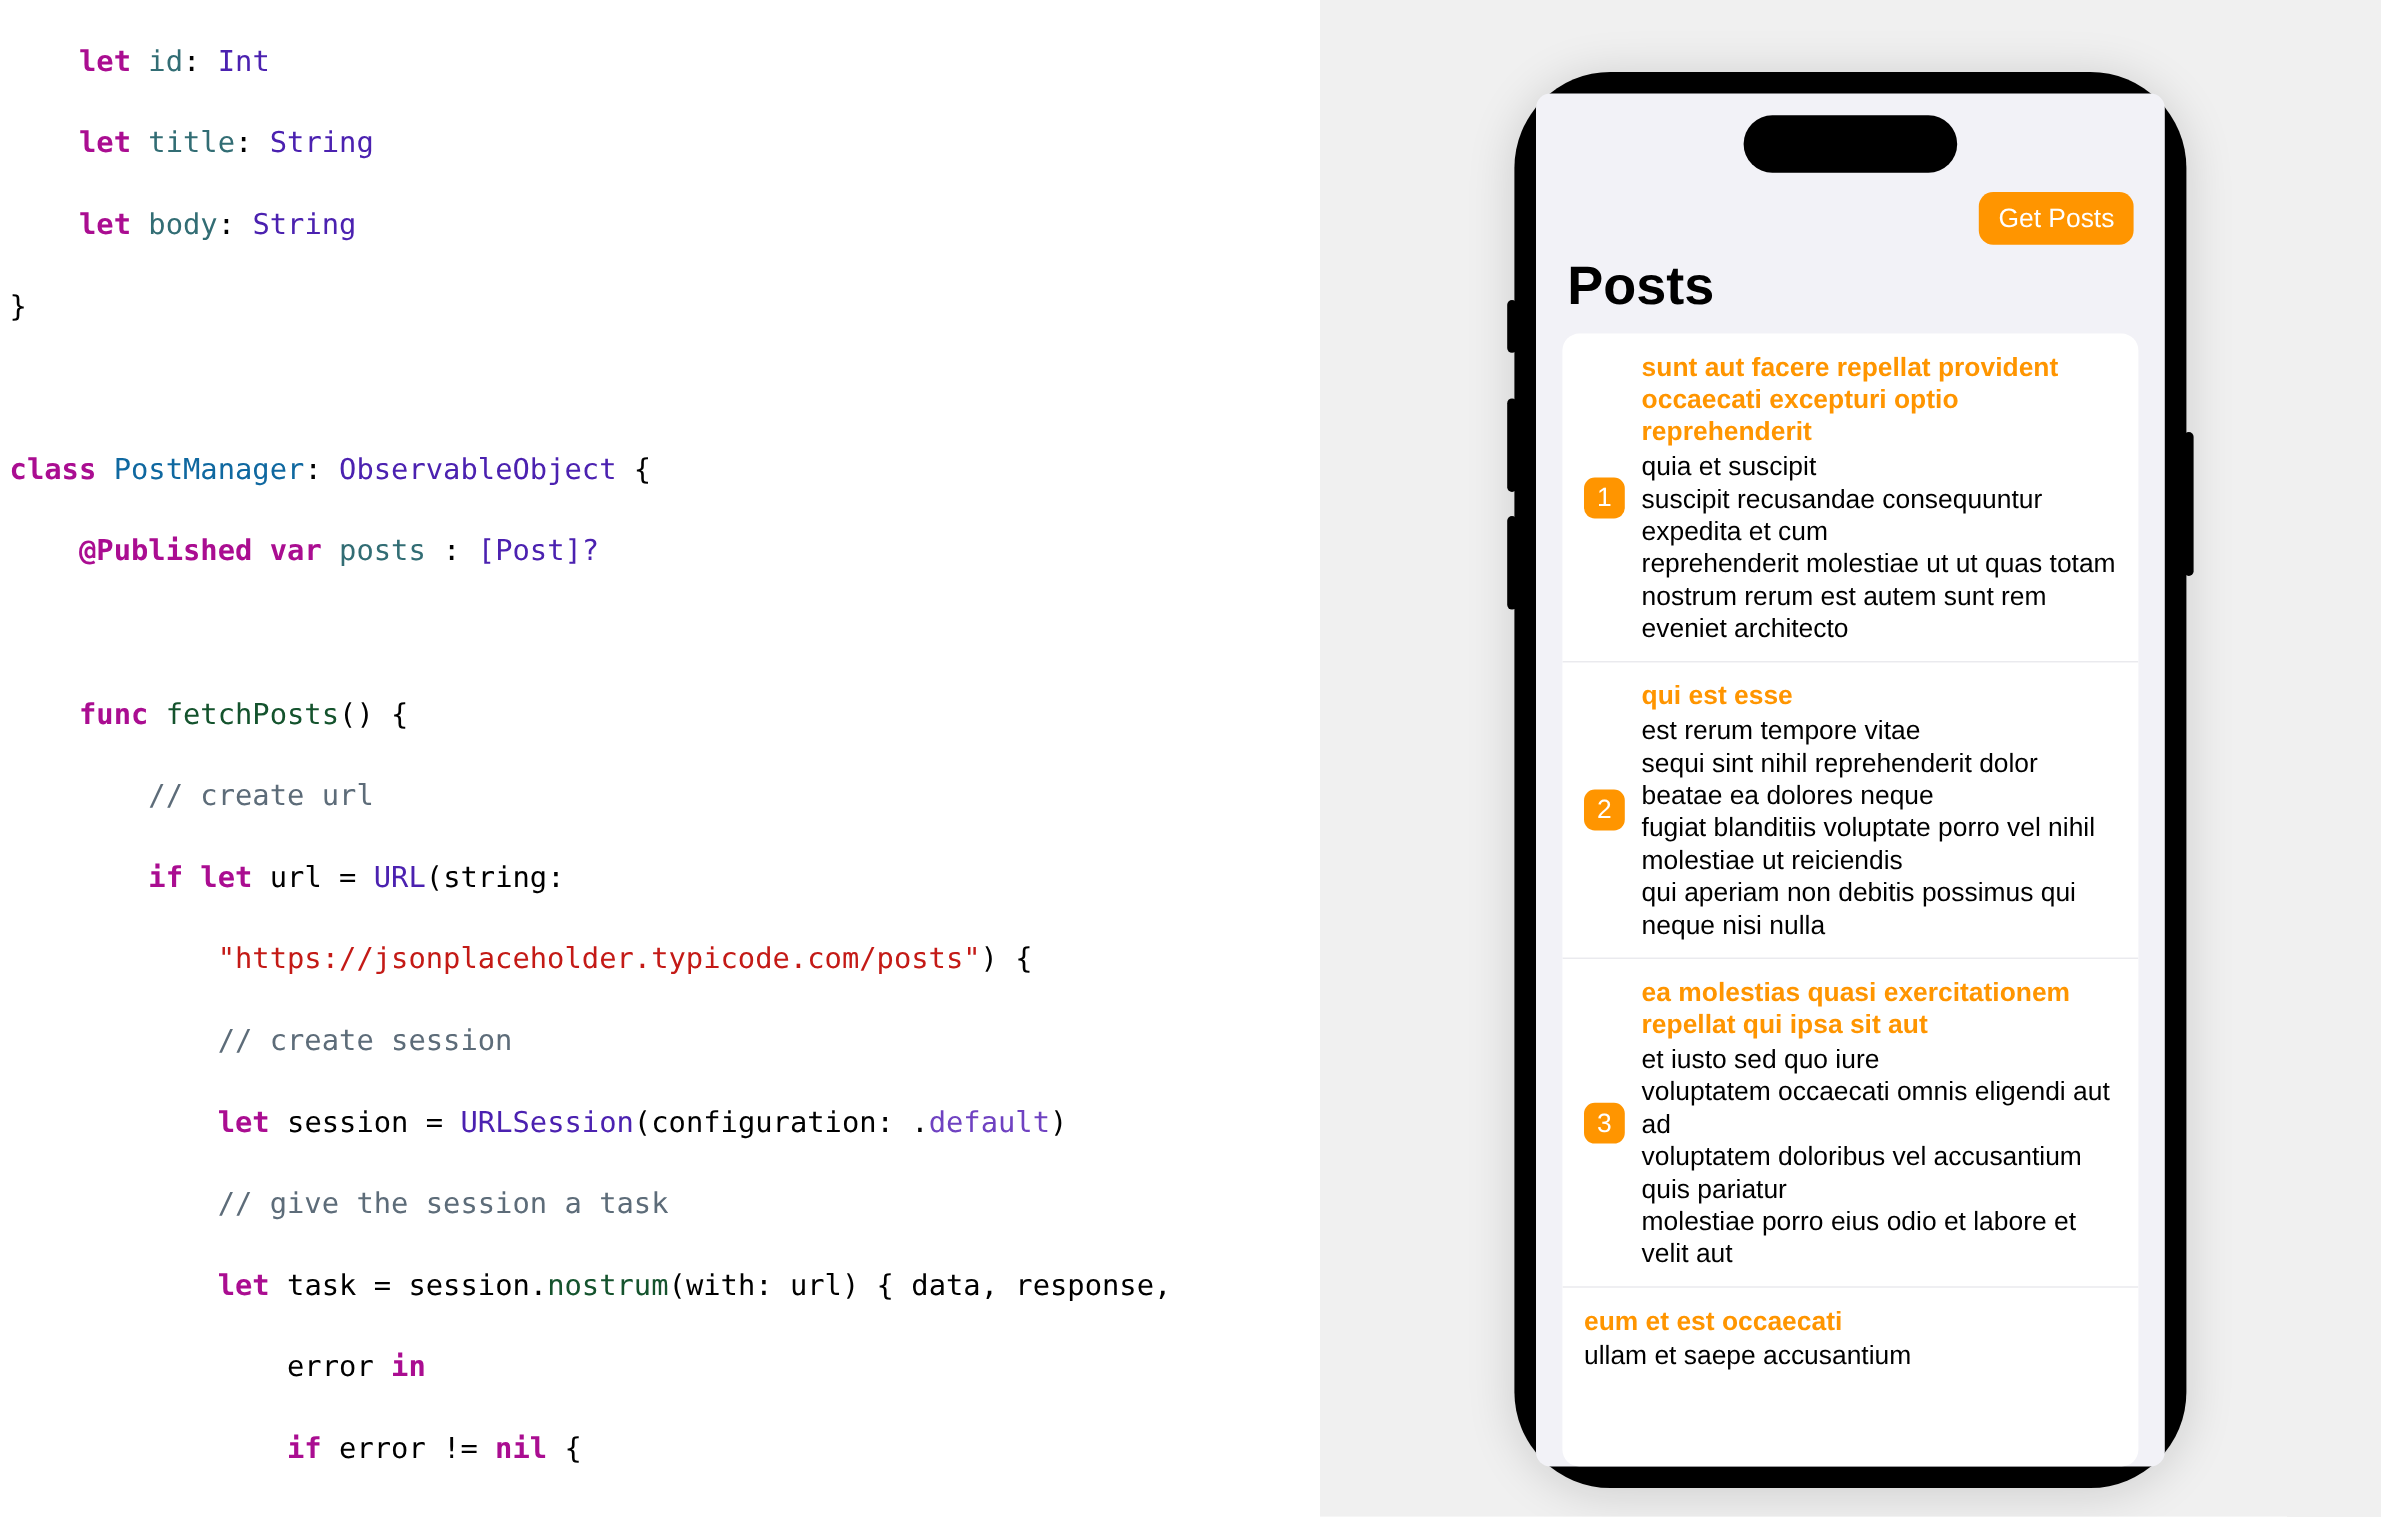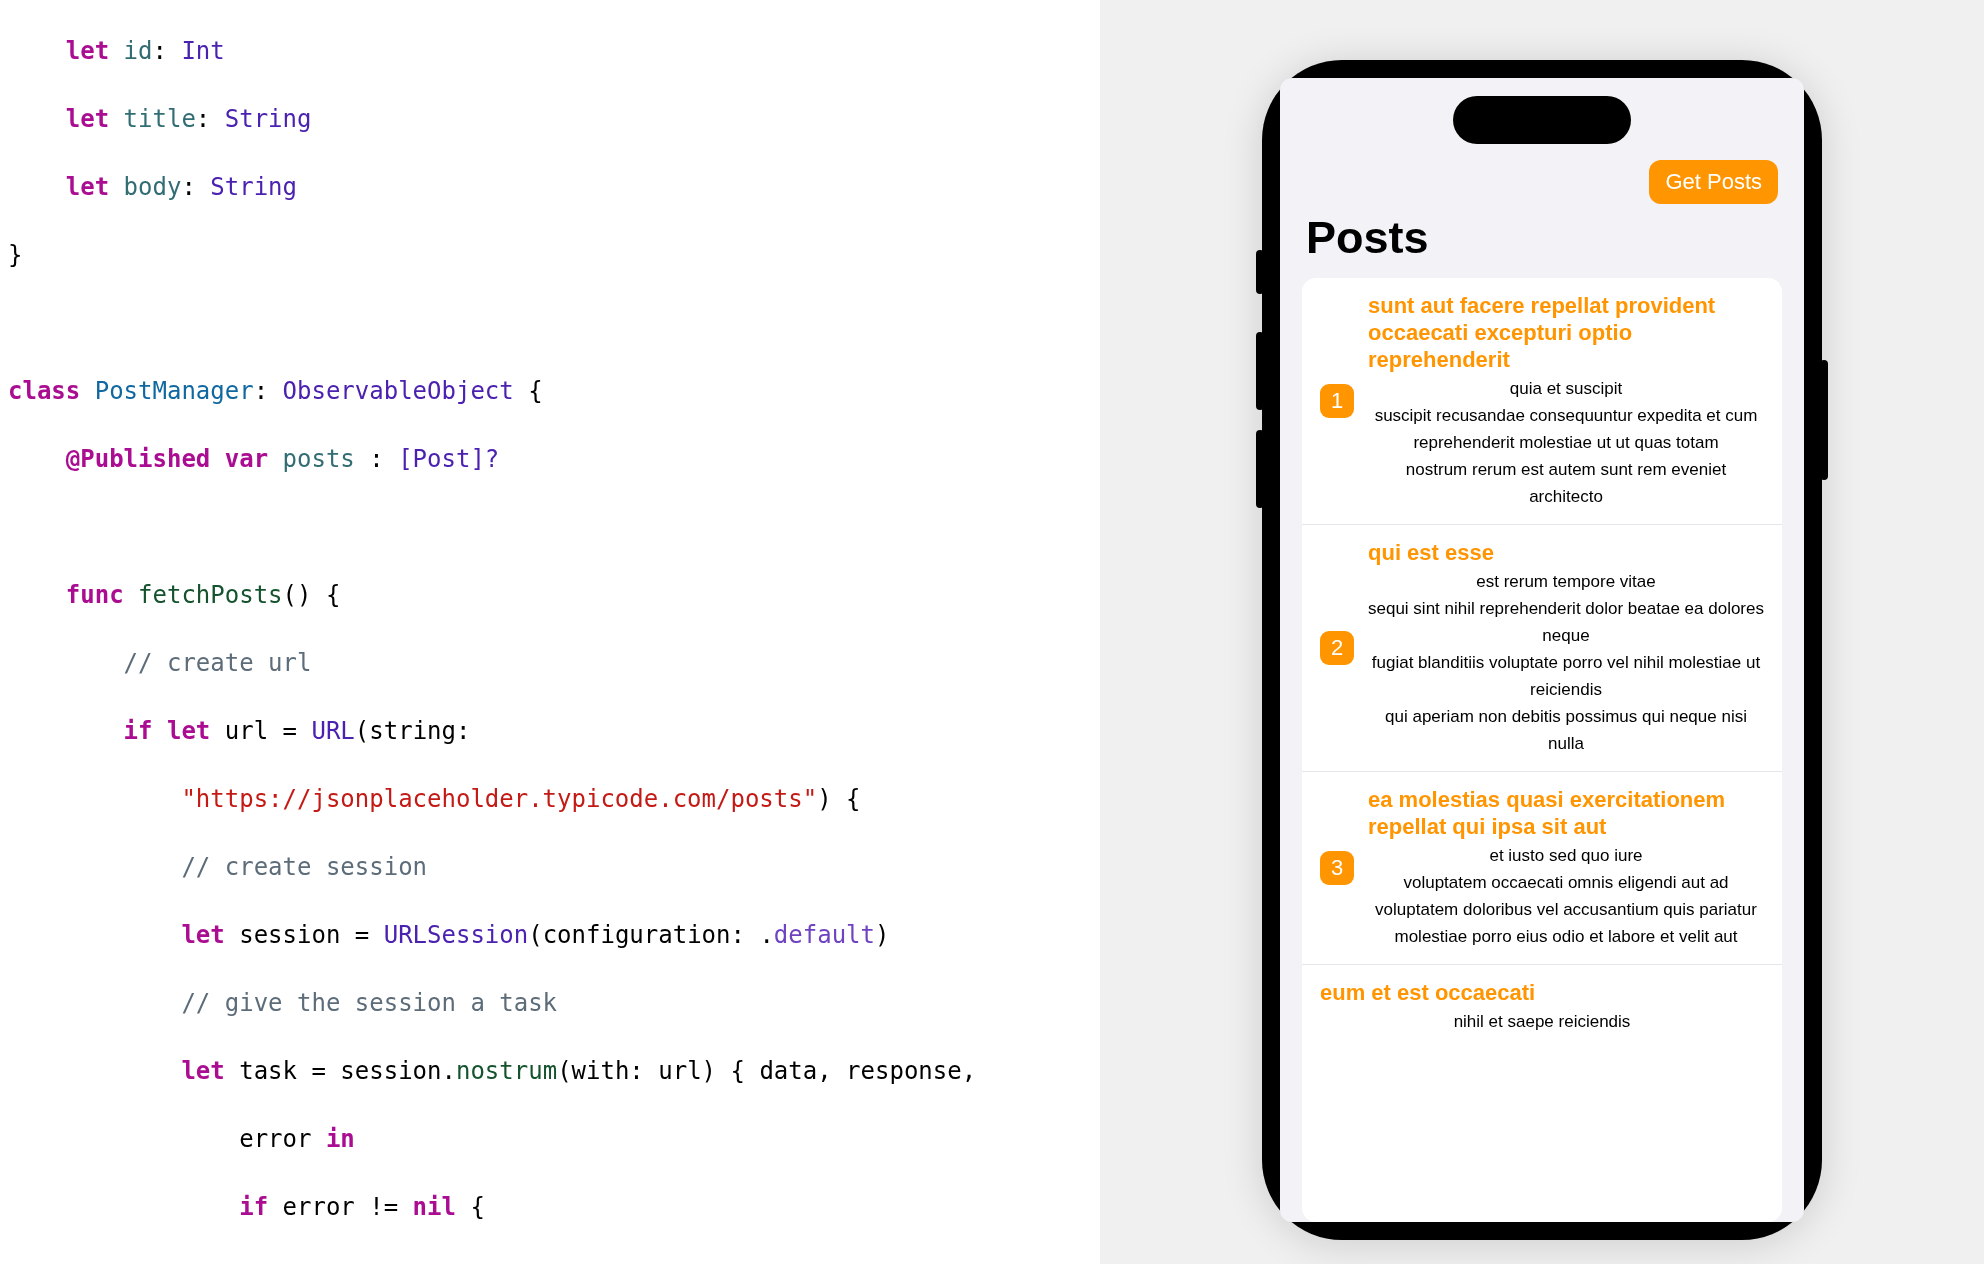--- a/index.html
+++ b/index.html
@@ -128,24 +128,23 @@
   .post-text { flex:1; }
   .post-title {
     color:#ff9500;
     font-weight:700;
     font-size:22px;
     line-height:27px;
     margin-bottom:2px;
   }
   .post-body {
     color:#000;
-    font-size:17px;
+    font-size:22px;
     line-height:27px;
     white-space:pre-line;
-    text-align:center;
   }
   .post-row.cut { padding-bottom:4px; }
 </style>
 </head>
 <body>
 
 <div class="left-pane">
 <div class="code">
 <span class="line">    <span class="kw">let</span> <span class="propdef">id</span>: <span class="type">Int</span></span>
 <span class="line">    <span class="kw">let</span> <span class="propdef">title</span>: <span class="type">String</span></span>
@@ -230,20 +229,20 @@
             <div class="post-title">ea molestias quasi exercitationem repellat qui ipsa sit aut</div>
             <div class="post-body">et iusto sed quo iure
 voluptatem occaecati omnis eligendi aut ad
 voluptatem doloribus vel accusantium quis pariatur
 molestiae porro eius odio et labore et velit aut</div>
           </div>
         </div>
         <div class="post-row cut">
           <div class="post-text">
             <div class="post-title">eum et est occaecati</div>
-            <div class="post-body">nihil et saepe reiciendis</div>
+            <div class="post-body">ullam et saepe accusantium</div>
           </div>
         </div>
       </div>
 
     </div>
   </div>
 </div>
 
 </body></html>

